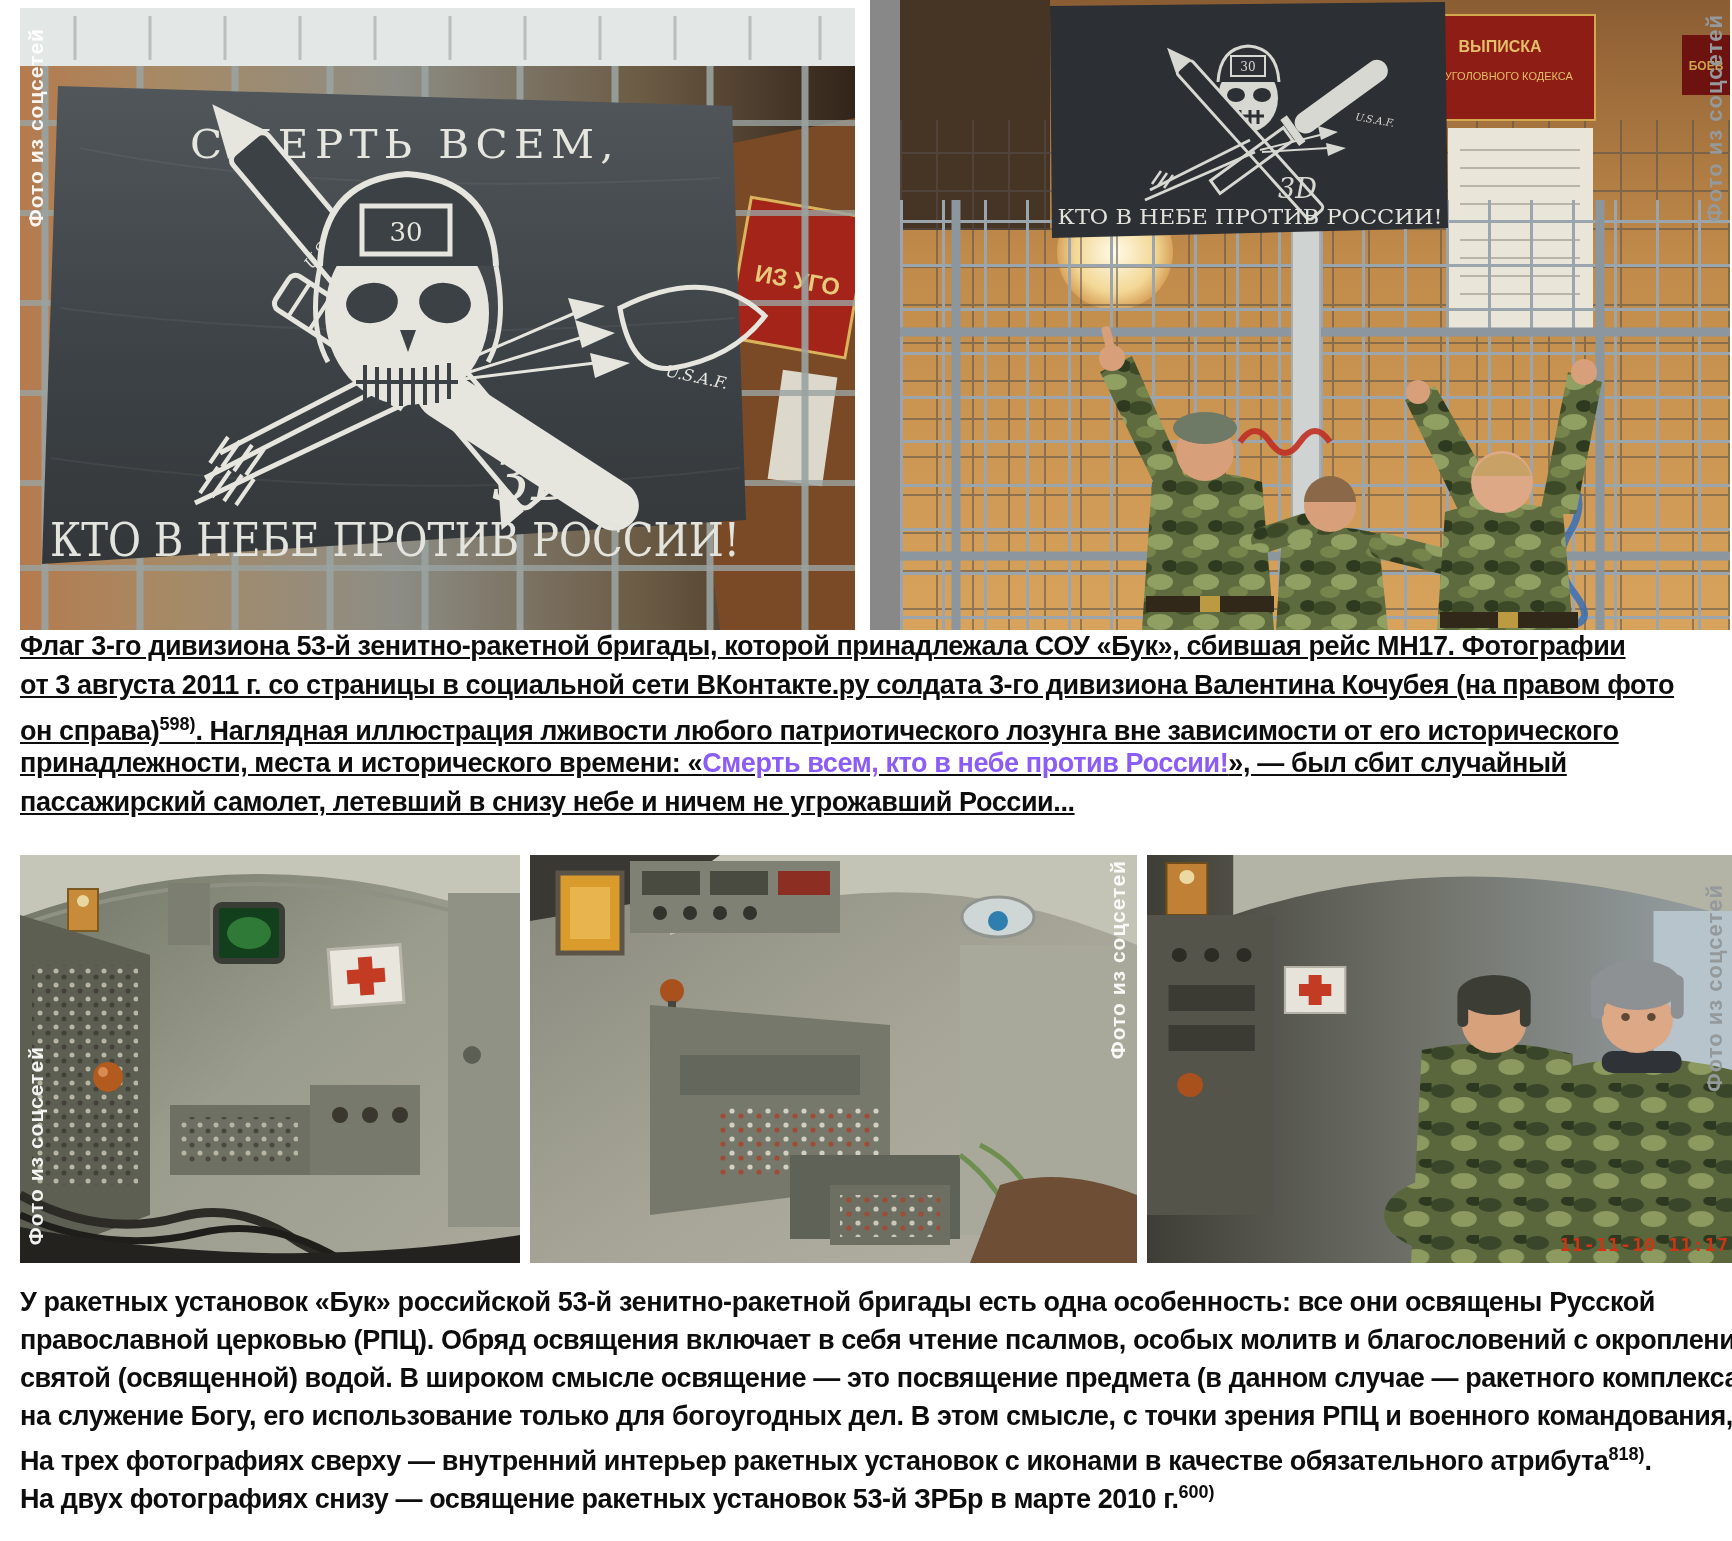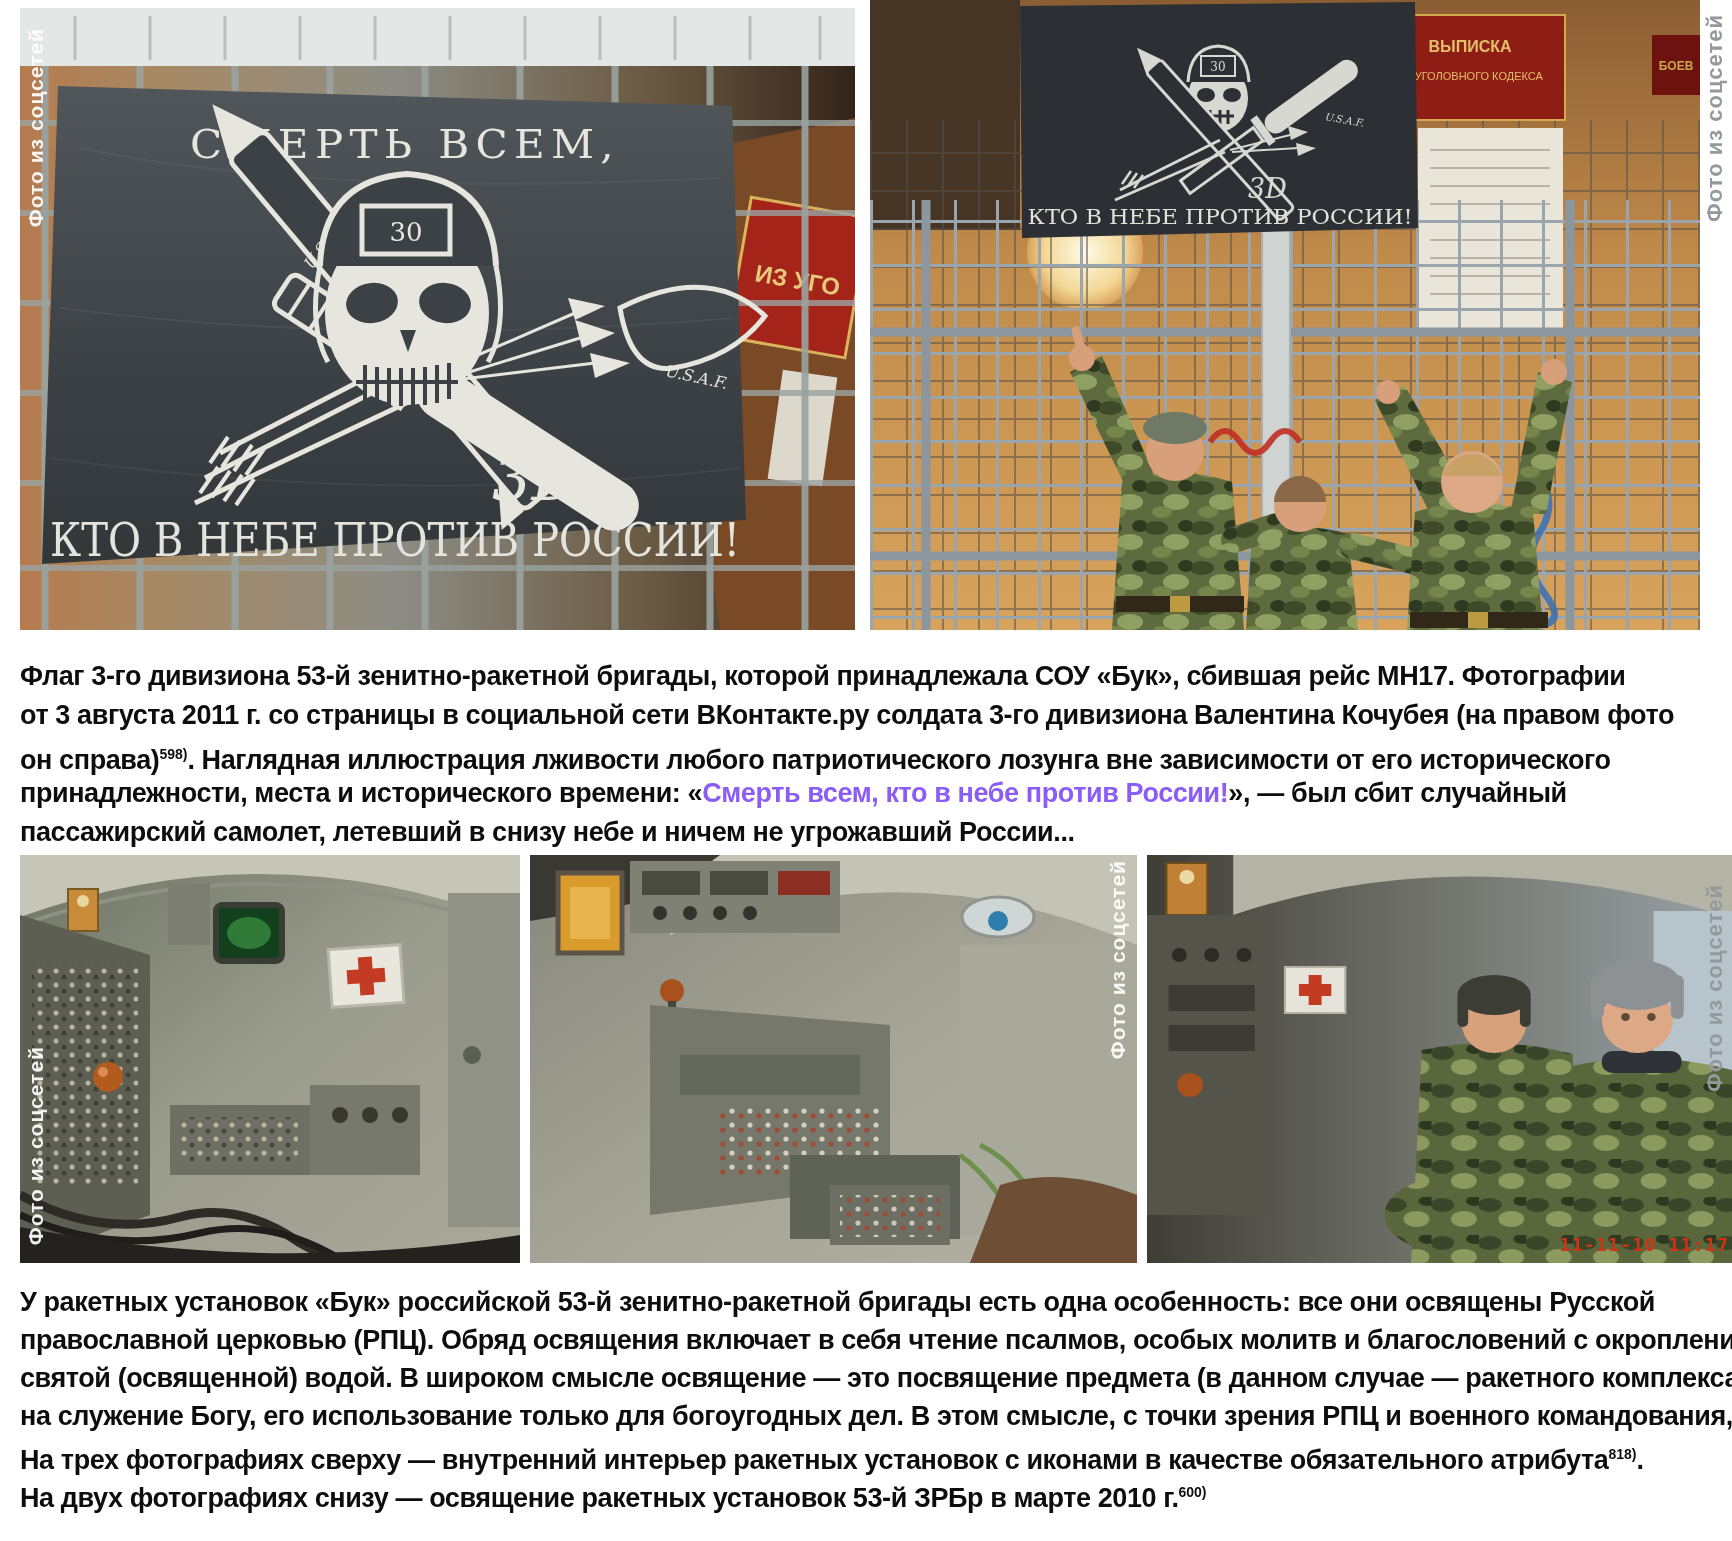--- a/index.html
+++ b/index.html
@@ -11,21 +11,21 @@
   .credit{position:absolute;writing-mode:vertical-rl;transform:rotate(180deg);
           font-weight:bold;letter-spacing:1px;user-select:none;}
   .credit.white{color:#ffffff;opacity:.93;font-size:21px;}
   .credit.gray{color:#94999c;font-size:22px;}
   .caption{position:absolute;left:20px;right:6px;font-weight:bold;color:#0d0d0d;
            font-size:27px;letter-spacing:-0.4px;}
   .cap-line{white-space:nowrap;}
   #caption-top .cap-line{line-height:39px;height:39px;}
   #caption-bottom .cap-line{line-height:38px;height:38px;}
   .cap-line .blue{color:#8b5cf6;}
-  .cap-line .sup{font-size:14px;vertical-align:super;letter-spacing:0;margin-top:6px;}
+  .cap-line .sup{font-size:18px;vertical-align:super;letter-spacing:0;margin-top:6px;}
   text{user-select:none;}
 </style>
 </head>
 <body>
 
 <div class="page">
 
   <figure class="photo" style="left:20px;top:8px;width:835px;height:622px;margin:0;">
     <svg viewBox="0 0 835 622" preserveAspectRatio="none">
       <defs>
@@ -96,21 +96,21 @@
         <ellipse cx="425" cy="295" rx="26" ry="20" fill="#3c4145" transform="rotate(8 425 295)"></ellipse>
         <path d="M380 322l16 0l-8 22z" fill="#3c4145"></path>
         <path d="M345 357V395M357 359V397M369 360V398M381 360V398M393 360V398M405 359V397M417 357V395M429 355V391" stroke="#3c4145" stroke-width="4"></path>
         <path d="M336 374H438" stroke="#3c4145" stroke-width="4"></path>
       </g>
       <text x="472" y="492" font-family="DejaVu Serif, serif" font-style="italic" font-size="62" fill="#e6e6df">3D</text>
       <text x="375" y="548" text-anchor="middle" font-family="DejaVu Serif, serif" font-size="46" fill="#e4e4de" textLength="690" lengthAdjust="spacingAndGlyphs">КТО В НЕБЕ ПРОТИВ РОССИИ!</text>
     </svg>
   </figure>
 
-  <figure class="photo" style="left:870px;top:0;width:830px;height:630px;margin:0;">
+  <figure class="photo" style="left:870px;top:0;width:830px;height:630px;margin:0;padding-left:30px;">
     <svg viewBox="0 0 830 630" preserveAspectRatio="none">
       <defs>
         <linearGradient id="wall2" x1="0" y1="0" x2="0" y2="1">
           <stop offset="0" stop-color="#8b5d33"></stop>
             <stop offset="0.4" stop-color="#c08a4a"></stop>
           <stop offset="1" stop-color="#d8a35c"></stop>
         </linearGradient>
         <radialGradient id="lamp2" cx="0.5" cy="0.5" r="0.5">
           <stop offset="0" stop-color="#fffbe8"></stop>
             <stop offset="0.7" stop-color="#f3d795"></stop>
@@ -385,21 +385,21 @@
       <text x="540" y="396" text-anchor="end" font-family="DejaVu Sans Mono, monospace" font-weight="bold" font-size="17" letter-spacing="1" fill="#cf3414">11-11-10 11:17</text>
     </svg>
   </figure>
 
   <div class="credit white" style="left:24px;top:28px;">Фото из соцсетей</div>
   <div class="credit gray" style="left:1702px;top:14px;">Фото из соцсетей</div>
   <div class="credit white" style="left:24px;top:1046px;">Фото из соцсетей</div>
   <div class="credit white" style="left:1106px;top:860px;">Фото из соцсетей</div>
   <div class="credit gray" style="left:1702px;top:884px;">Фото из соцсетей</div>
 
-  <div class="caption" id="caption-top" style="top:657px;">
+  <div class="caption" id="caption-top" style="top:627px;text-decoration:underline;">
       <div class="cap-line"><span>Флаг 3-го дивизиона 53-й зенитно-ракетной бригады, которой принадлежала СОУ «Бук», сбившая рейс MH17. Фотографии</span></div>
       <div class="cap-line"><span>от 3 августа 2011 г. со страницы в социальной сети ВКонтакте.ру солдата 3-го дивизиона Валентина Кочубея (на правом фото</span></div>
       <div class="cap-line"><span>он справа)</span><span class="sup">598)</span><span>. Наглядная иллюстрация лживости любого патриотического лозунга вне зависимости от его исторического</span></div>
       <div class="cap-line"><span>принадлежности, места и исторического времени: «</span><span class="blue">Смерть всем, кто в небе против России!</span><span>», — был сбит случайный</span></div>
       <div class="cap-line"><span>пассажирский самолет, летевший в снизу небе и ничем не угрожавший России...</span></div>
     </div>
   <div class="caption" id="caption-bottom" style="top:1283px;">
       <div class="cap-line"><span>У ракетных установок «Бук» российской 53-й зенитно-ракетной бригады есть одна особенность: все они освящены Русской</span></div>
       <div class="cap-line"><span>православной церковью (РПЦ). Обряд освящения включает в себя чтение псалмов, особых молитв и благословений с окроплением</span></div>
       <div class="cap-line"><span>святой (освященной) водой. В широком смысле освящение — это посвящение предмета (в данном случае — ракетного комплекса)</span></div>

